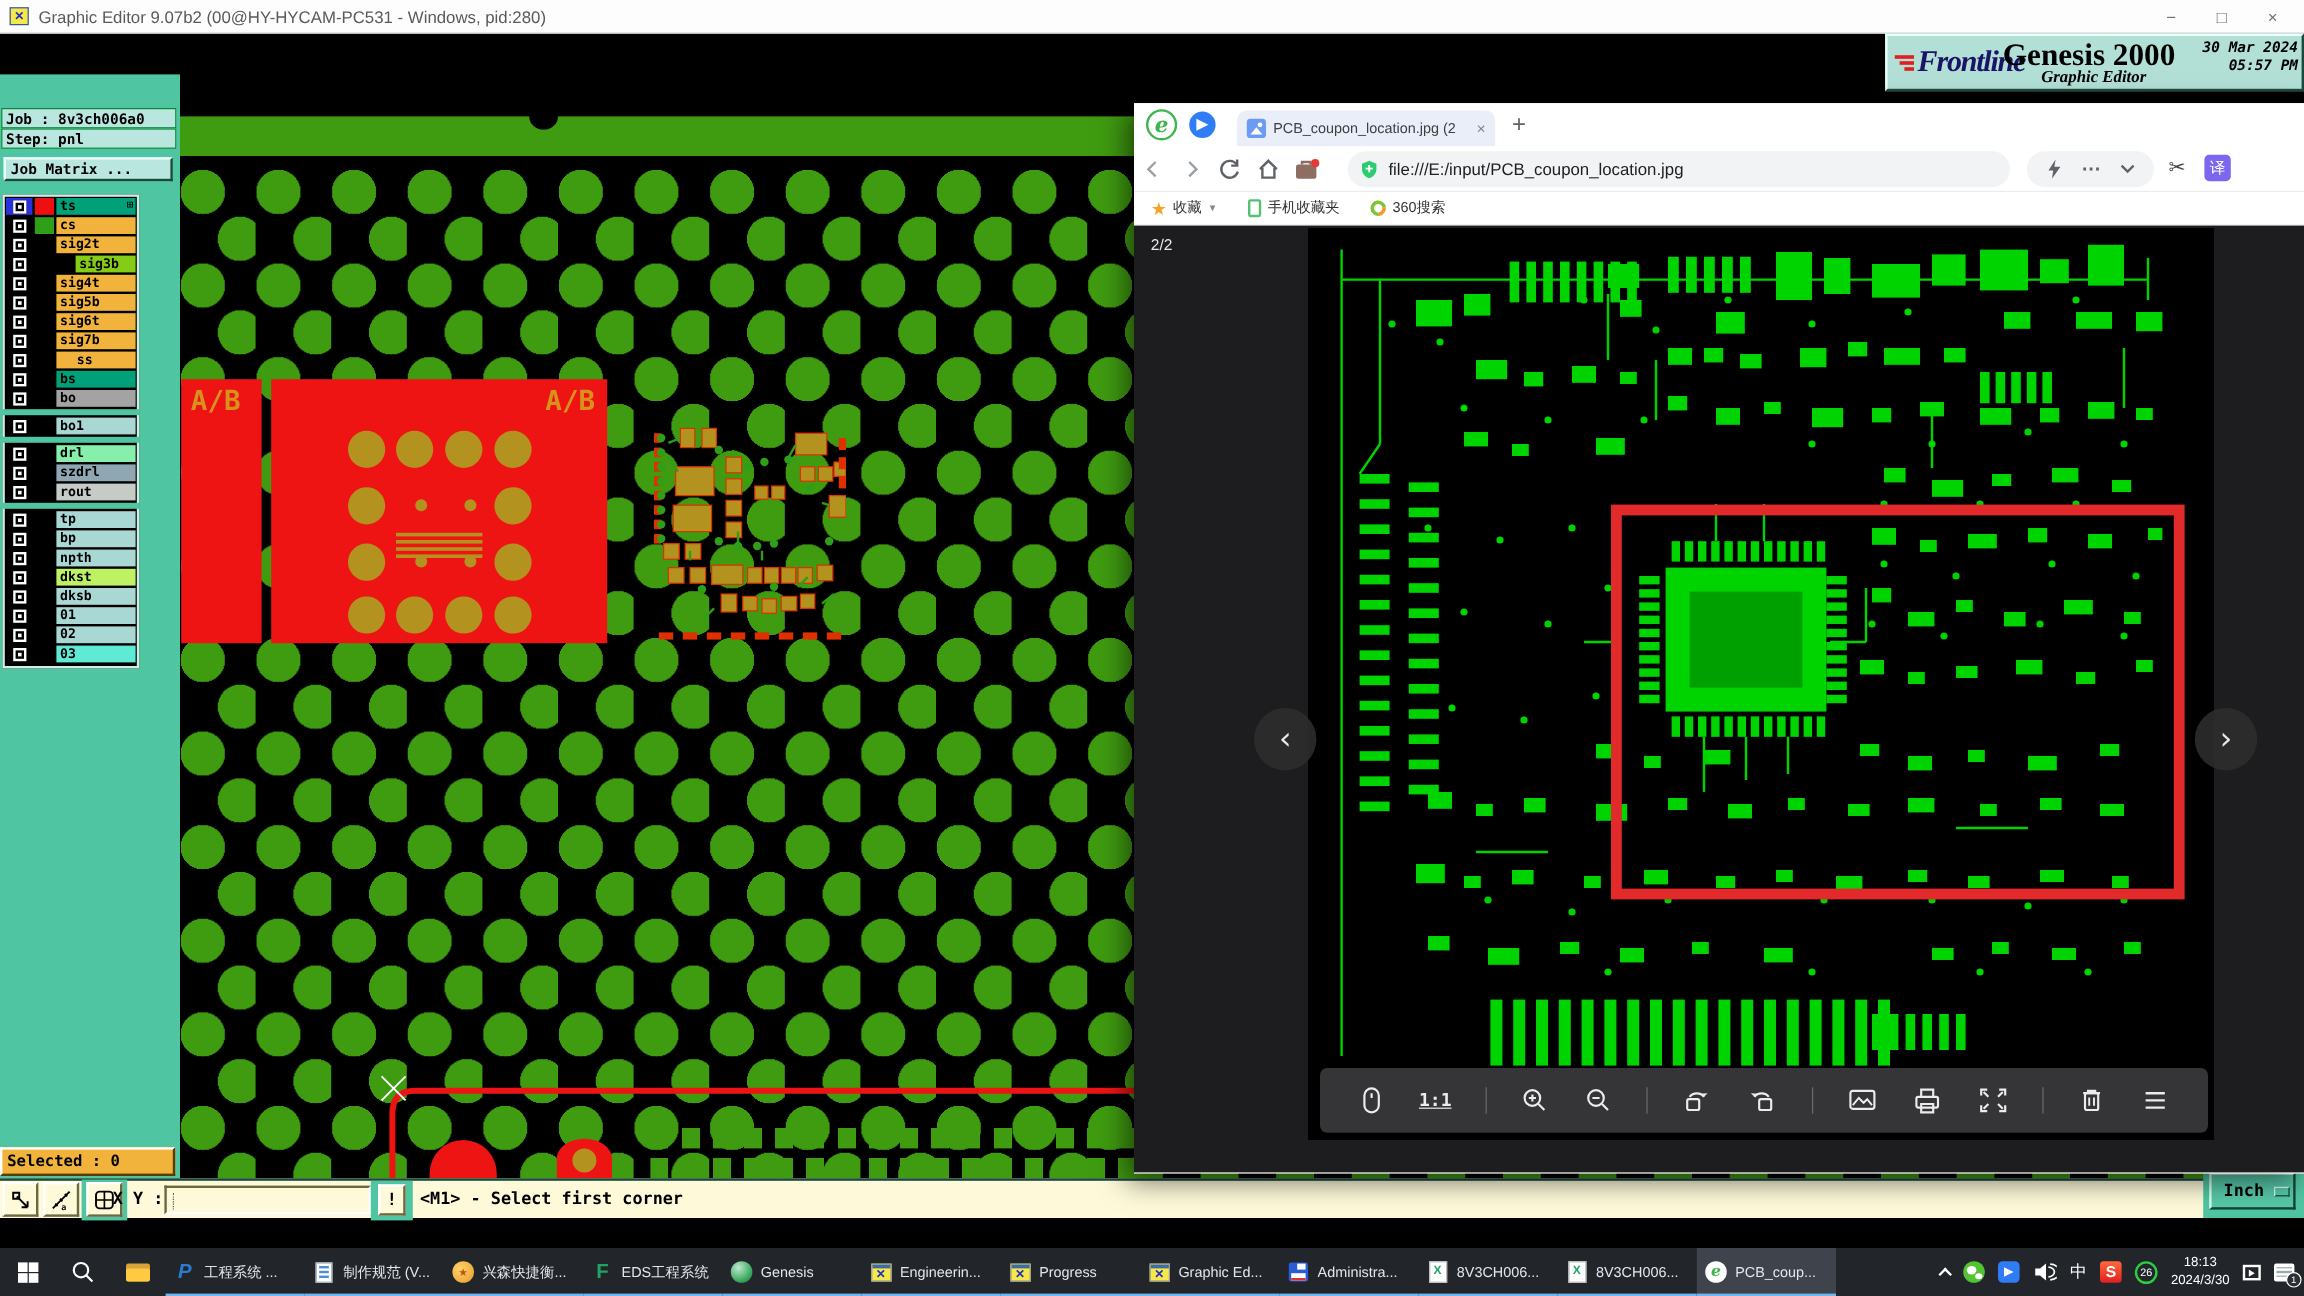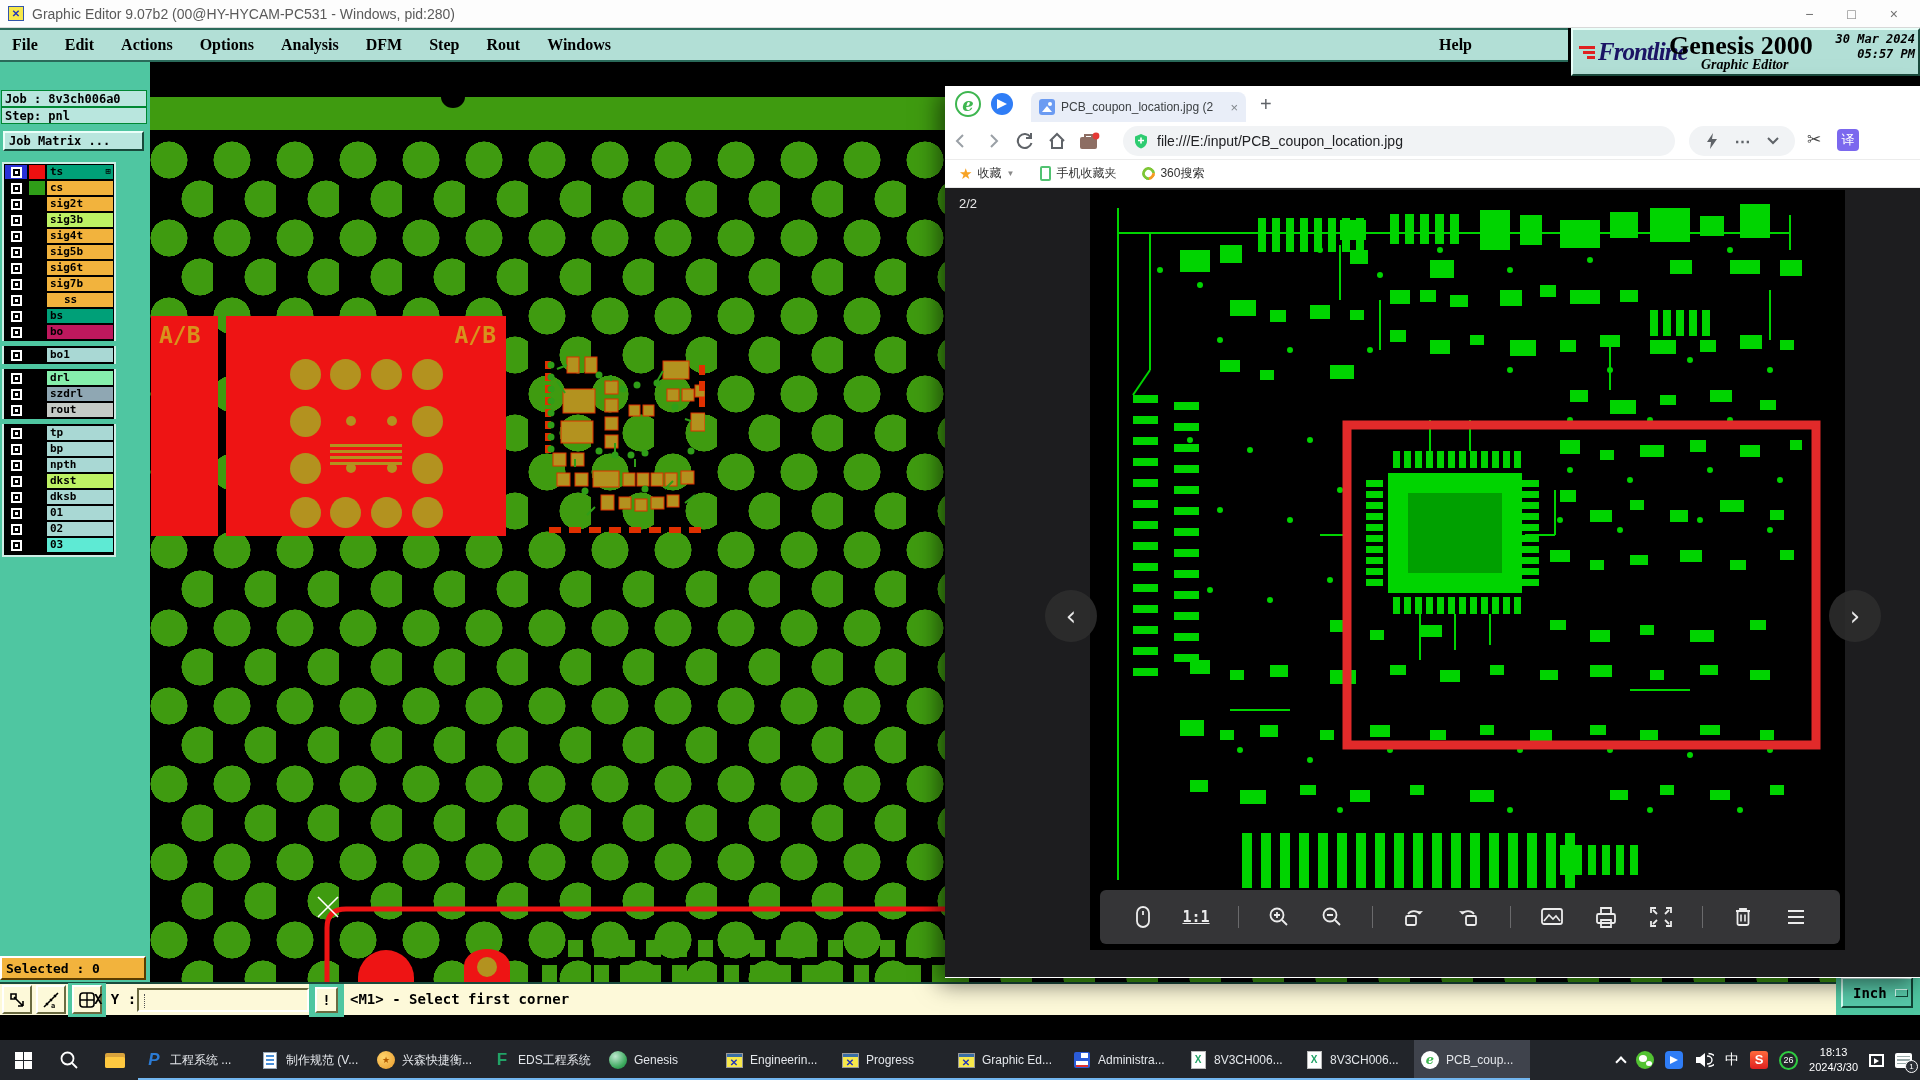--- a/index.html
+++ b/index.html
@@ -293,34 +293,20 @@
     <div class="g-titlebar">
       <div class="g-app-icon">✕</div>
       <span class="g-title">Graphic Editor 9.07b2 (00@HY-HYCAM-PC531 - Windows, pid:280)</span>
       <div class="g-winctl">
         <span>−</span>
         <span>□</span>
         <span>×</span>
       </div>
     </div>
 
-    <div class="g-menubar">
-      <span id="menu-items" style="display:flex;gap:27px;">
-          <span>File</span>
-          <span>Edit</span>
-          <span>Actions</span>
-          <span>Options</span>
-          <span>Analysis</span>
-          <span>DFM</span>
-          <span>Step</span>
-          <span>Rout</span>
-          <span>Windows</span>
-        </span>
-      <span class="g-menu-help">Help</span>
-    </div>
 
     <div class="g-logo-panel">
       <div class="fl-logo">
         <span class="fl-lines">
             <i style="width:16px"></i>
             <i style="width:12px"></i>
             <i style="width:8px"></i>
           </span>
         <span class="fl-name">Frontline</span>
       </div>
@@ -364,21 +350,21 @@
             <div class="lr-swatch"></div>
             <div class="lr-name" style="background: rgb(242, 179, 61);">sig2t</div>
           </div>
           <div class="layer-row">
             <div class="lr-check">
               <div class="lr-box">
                 <i></i>
               </div>
             </div>
             <div class="lr-swatch"></div>
-            <div class="lr-name" style="background: #bef264;">sig3b</div>
+            <div class="lr-name" style="background: #84cc16; margin-left: 16px;">sig3b</div>
           </div>
           <div class="layer-row">
             <div class="lr-check">
               <div class="lr-box">
                 <i></i>
               </div>
             </div>
             <div class="lr-swatch"></div>
             <div class="lr-name" style="background: rgb(242, 179, 61);">sig4t</div>
           </div>
@@ -427,21 +413,21 @@
             <div class="lr-swatch"></div>
             <div class="lr-name" style="background: rgb(0, 160, 120);">bs</div>
           </div>
           <div class="layer-row">
             <div class="lr-check">
               <div class="lr-box">
                 <i></i>
               </div>
             </div>
             <div class="lr-swatch"></div>
-            <div class="lr-name" style="background: #be185d;">bo</div>
+            <div class="lr-name" style="background: #a3a3a3;">bo</div>
           </div>
           <div class="layer-gap"></div>
           <div class="layer-row">
             <div class="lr-check">
               <div class="lr-box">
                 <i></i>
               </div>
             </div>
             <div class="lr-swatch"></div>
             <div class="lr-name" style="background: rgb(169, 216, 212);">bo1</div>

